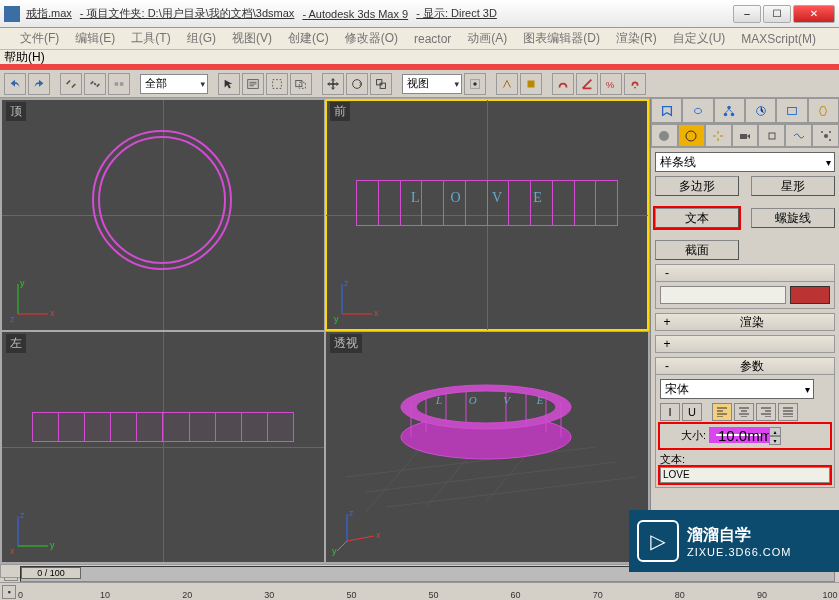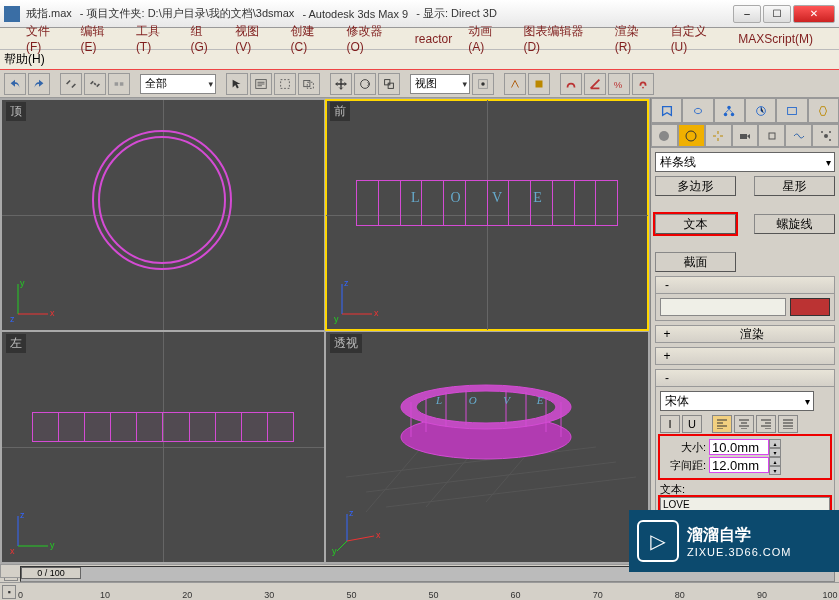--- a/index.html
+++ b/index.html
@@ -1,27 +1,27 @@
 <!DOCTYPE html>
 <html><head>
 <meta charset="utf-8">
 <style>
 * { margin: 0; padding: 0; box-sizing: border-box; font-family: "Microsoft YaHei", Arial, sans-serif; }
 body { background: #d4d0c8; width: 839px; height: 600px; overflow: hidden; position: relative; }
 
 .titlebar { height: 28px; background: linear-gradient(#ffffff, #e8e8e8); border-bottom: 1px solid #999; display: flex; align-items: center; padding: 0 4px; font-size: 11px; }
 .titlebar .icon { width: 16px; height: 16px; background: #3a6ea5; margin-right: 6px; }
-.titlebar .title-segment { color: #333; margin-right: 8px; }
+.titlebar .title-segment { color: #333; margin-right: 8px; text-decoration: underline; }
 .titlebar .winbtns { margin-left: auto; display: flex; gap: 2px; }
 .winbtn { width: 28px; height: 18px; background: linear-gradient(#f8f8f8, #ddd); border: 1px solid #aaa; border-radius: 2px; display: flex; align-items: center; justify-content: center; font-size: 10px; }
 .winbtn.close { background: linear-gradient(#f55, #c22); color: #fff; width: 42px; }
 
-.menubar { height: 22px; background: #efebde; border-bottom: 1px solid #bbb; display: flex; align-items: center; padding: 0 18px; font-size: 12px; color: #7f1d1d; }
+.menubar { height: 22px; background: #efebde; border-bottom: 1px solid #bbb; display: flex; align-items: center; padding: 0 12px; font-size: 12px; color: #737373; }
 .menubar .menuitem { padding: 2px 8px; cursor: default; }
-.menubar2 { height: 20px; background: #efebde; border-bottom: 1px solid #ef4444; display: flex; align-items: center; padding: 0 4px; font-size: 12px; }
+.menubar2 { height: 20px; background: #efebde; border-bottom: 6px solid #ef4444; display: flex; align-items: center; padding: 0 4px; font-size: 12px; }
 
 .toolbar { height: 28px; background: #d4d0c8; border-bottom: 1px solid #999; display: flex; align-items: center; padding: 0 4px; gap: 2px; }
 .tbtn { width: 22px; height: 22px; background: #d4d0c8; border: 1px solid #999; display: flex; align-items: center; justify-content: center; font-size: 12px; }
 .tbtn svg { width: 14px; height: 14px; }
 .tsep { width: 6px; }
 .tdrop { height: 20px; background: #fff; border: 1px solid #888; font-size: 11px; padding: 0 14px 0 4px; display: flex; align-items: center; position: relative; }
 .tdrop::after { content: "▾"; position: absolute; right: 2px; font-size: 9px; color: #333; }
 
 .workspace { display: flex; height: 466px; }
 .viewports { width: 650px; display: grid; grid-template-columns: 1fr 1fr; grid-template-rows: 1fr 1fr; gap: 2px; padding: 2px; background: #aaa; position: relative; }
@@ -37,38 +37,38 @@
 .cmd-tabs { height: 26px; background: #d4d0c8; display: flex; border-bottom: 1px solid #999; }
 .cmd-tab { flex: 1; border: 1px solid #999; display: flex; align-items: center; justify-content: center; }
 .cmd-tab svg { width: 14px; height: 14px; }
 .cmd-tabs2 { height: 24px; display: flex; border-bottom: 1px solid #999; }
 .cmd-tab2 { flex: 1; border: 1px solid #999; display: flex; align-items: center; justify-content: center; font-size: 11px; }
 .cmd-tab2.active { background: #f0b000; }
 
 .panel-drop { margin: 4px; height: 20px; background: #fff; border: 1px solid #666; font-size: 12px; padding: 0 4px; display: flex; align-items: center; position: relative; }
 .panel-drop::after { content: "▾"; position: absolute; right: 3px; font-size: 10px; }
 
-.btn-grid { display: grid; grid-template-columns: 1fr 1fr; gap: 18px; padding: 0 4px; }
+.btn-grid { display: grid; grid-template-columns: 1fr 1fr; gap: 12px; padding: 0 4px; }
 .pbtn { height: 20px; background: #d4d0c8; border: 1px solid #888; border-right-color: #555; border-bottom-color: #555; font-size: 12px; display: flex; align-items: center; justify-content: center; }
 .redbox { outline: 2px solid #e00; outline-offset: 0; }
 
 .rollout-head { margin: 4px 4px 0; height: 18px; background: linear-gradient(#e8e4d8,#d4d0c8); border: 1px solid #999; display: flex; align-items: center; font-size: 12px; padding: 0 4px; }
 .rollout-head .pm { width: 14px; text-align: center; }
 .rollout-head .lbl { flex: 1; text-align: center; }
 .rollout-body { margin: 0 4px; padding: 4px; border: 1px solid #999; border-top: none; font-size: 11px; }
 
 .swatch { width: 40px; height: 18px; background: #b33; border: 1px solid #333; }
 
 .fmt-row { display: flex; gap: 2px; margin-bottom: 3px; }
 .fmtbtn { width: 20px; height: 18px; border: 1px solid #888; display: flex; align-items: center; justify-content: center; font-size: 11px; background: #d4d0c8; }
 .fmtbtn.active { background: #f2d080; }
 
 .param-row { display: flex; align-items: center; margin-bottom: 2px; font-size: 11px; }
 .param-row label { width: 44px; text-align: right; margin-right: 3px; }
-.param-row .spin { width: 60px; height: 16px; background: #fff; border: 1px solid #d946ef; font-size: 13px; padding: 0 2px; display: flex; align-items: center; }
+.param-row .spin { width: 60px; height: 16px; background: #fff; border: 7px solid #d946ef; font-size: 15px; padding: 0 2px; display: flex; align-items: center; }
 .param-row .spinbtns { width: 12px; height: 16px; display: flex; flex-direction: column; }
 .param-row .spinbtns div { flex: 1; background: #ccc; border: 1px solid #888; font-size: 6px; display: flex; align-items: center; justify-content: center; }
 
 .timeline { height: 18px; background: #d4d0c8; border-top: 1px solid #999; display: flex; align-items: center; font-size: 10px; padding: 0 4px; }
 .time-slider { flex: 1; height: 16px; background: #bbb; border: 1px inset #888; position: relative; }
 .time-thumb { position: absolute; left: 0; width: 60px; height: 12px; background: #d4d0c8; border: 1px solid #666; font-size: 9px; display: flex; align-items: center; justify-content: center; }
 
 .trackbar { height: 18px; background: #d4d0c8; border-top: 1px solid #999; display: flex; align-items: center; font-size: 9px; color: #333; position: relative; }
 .trackbar .ticklbl { position: absolute; bottom: 0; font-size: 9px; }
 
@@ -136,21 +136,21 @@
         <path d="M3 8 L6 5 M10 11 L13 8 M7 7 L9 9" stroke="#555" stroke-width="2"></path>
       </svg>
     </div>
   <div class="tbtn">
       <svg viewBox="0 0 16 16">
         <rect x="3" y="6" width="4" height="4" fill="#999"></rect>
         <rect x="9" y="6" width="4" height="4" fill="#999"></rect>
       </svg>
     </div>
   <div class="tsep"></div>
-  <div class="tdrop" style="width:76px">全部</div>
+  <div class="tdrop" style="width:68px">全部</div>
   <div class="tsep"></div>
   <div class="tbtn">
       <svg viewBox="0 0 16 16">
         <path d="M3 3 L3 12 L6 9 L8 13 L10 12 L8 8 L12 8 Z" fill="#333"></path>
       </svg>
     </div>
   <div class="tbtn">
       <svg viewBox="0 0 16 16">
         <rect x="2" y="3" width="12" height="10" fill="none" stroke="#555"></rect>
         <path d="M4 6 h8 M4 8 h8 M4 10 h5" stroke="#555"></path>
@@ -447,20 +447,21 @@
 
     <div class="rollout-head">
       <span class="pm">+</span>
       <span class="lbl">渲染</span>
     </div>
     <div class="rollout-head">
       <span class="pm">+</span>
     </div>
     <div class="rollout-head">
       <span class="pm">-</span>
+      <span class="lbl">参数</span>
     </div>
     <div class="rollout-body">
       <div class="panel-drop" style="margin:0 16px 4px 0">宋体</div>
       <div class="fmt-row">
         <div class="fmtbtn">I</div>
         <div class="fmtbtn">U</div>
         <div style="width:6px"></div>
         <div class="fmtbtn active">
             <svg width="12" height="10">
               <path d="M1 1h10M1 4h6M1 7h10M1 10h6" stroke="#333"></path>
@@ -484,28 +485,20 @@
       </div>
       <div class="redbox" style="padding:3px 2px">
         <div class="param-row">
           <label>大小:</label>
           <div class="spin">10.0mm</div>
           <div class="spinbtns">
               <div>▴</div>
               <div>▾</div>
             </div>
         </div>
-        <div class="param-row">
-          <label>字间距:</label>
-          <div class="spin">12.0mm</div>
-          <div class="spinbtns">
-              <div>▴</div>
-              <div>▾</div>
-            </div>
-        </div>
       </div>
       <div style="margin-top:4px;font-size:11px">文本:</div>
       <div class="redbox" style="height:16px;background:#efefe7;border:1px solid #888;font-size:10px;padding:1px 2px">LOVE</div>
     </div>
   </div>
 </div>
 
 <div class="timeline">
   <div style="width:14px;height:14px;border:1px solid #888;margin-right:2px;display:flex;align-items:center;justify-content:center">◂</div>
   <div class="time-slider">

